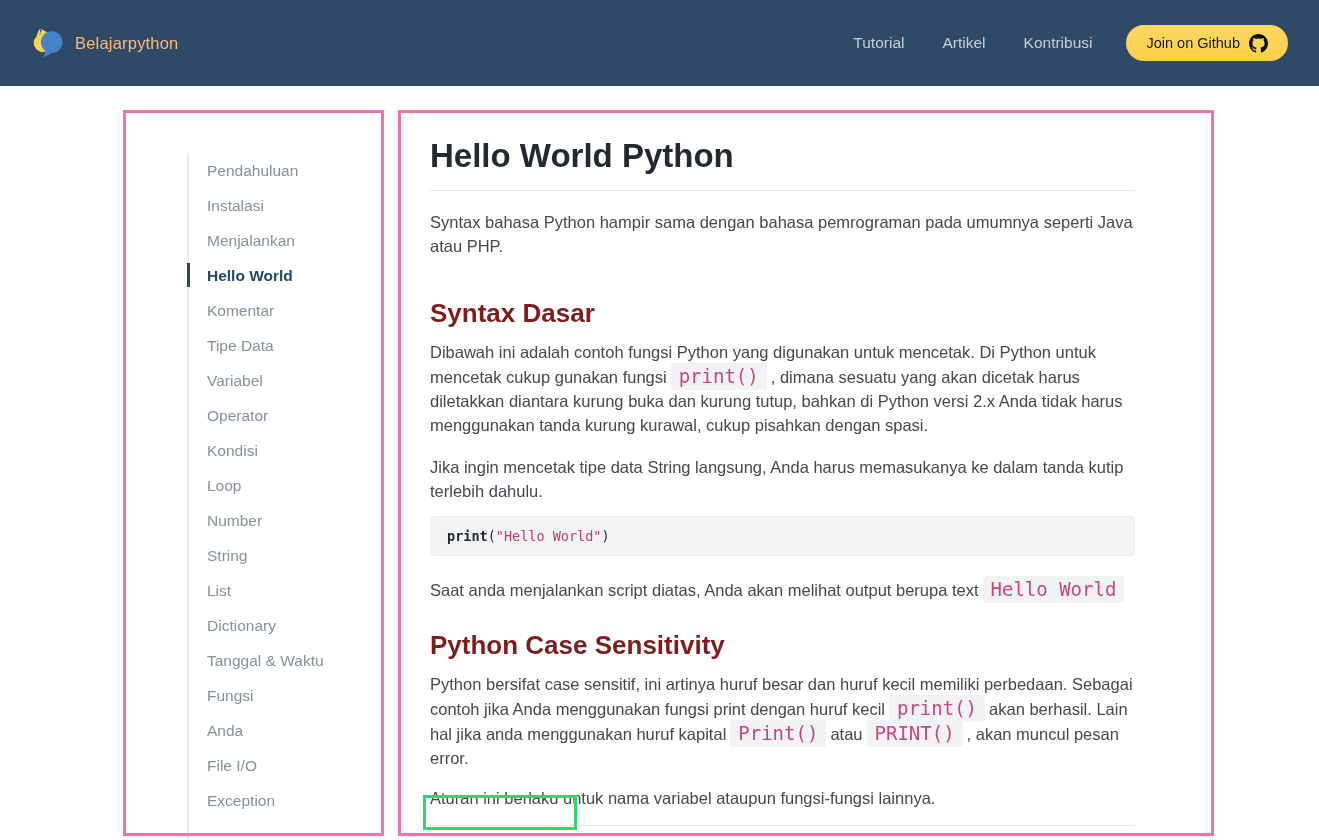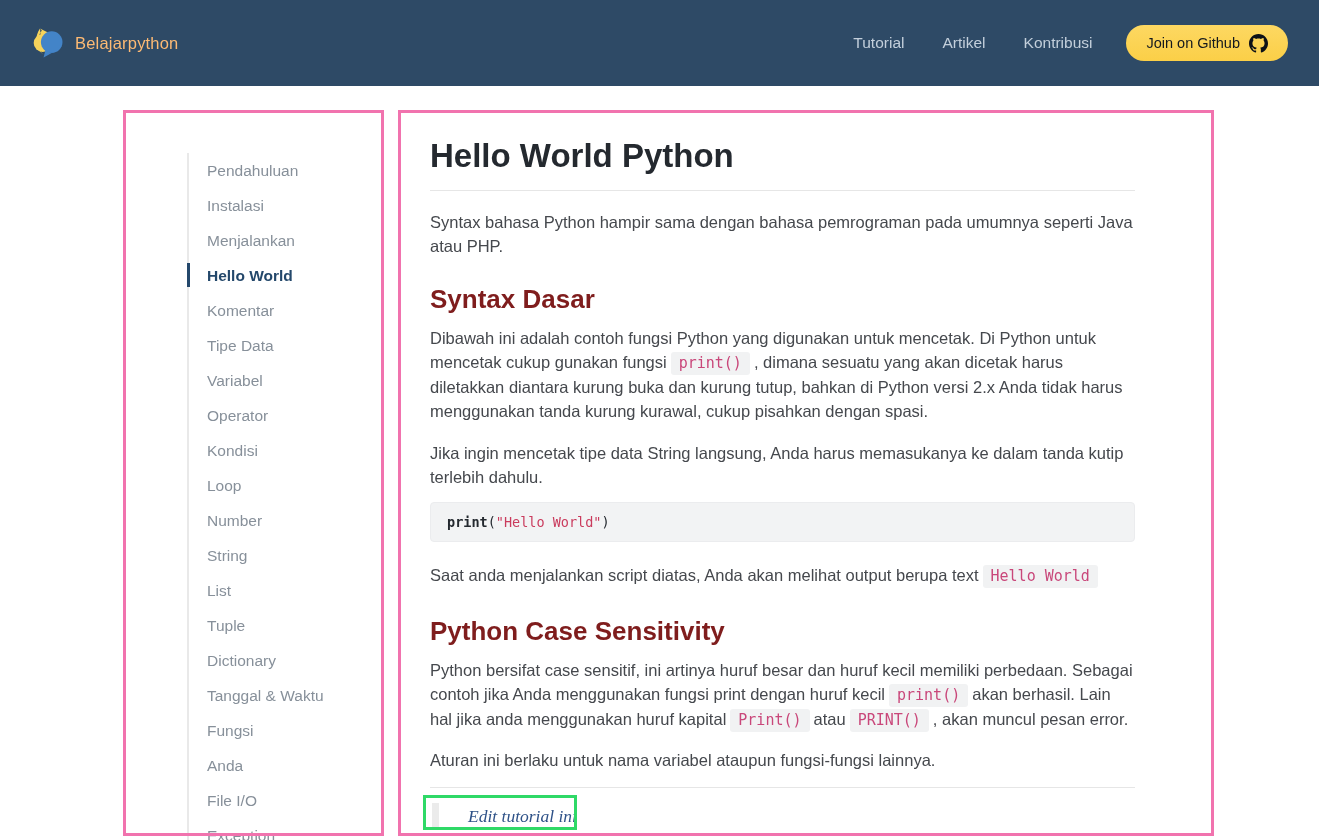--- a/index.html
+++ b/index.html
@@ -30,26 +30,26 @@
     bottom:6px; width:3px; background:#24486b; }
 
   
   .main { position:absolute; left:430px; top:110px; width:705px; padding-top:26px;
     color:#45484d; }
   h1.page-title { font-size:33px; line-height:40px; font-weight:600; color:#24292f;
     margin-bottom:14px; }
   .rule { border:none; border-top:1px solid #e6e6e6; height:0; }
   .rule-title { margin-bottom:19px; }
   .main p { font-size:16.5px; line-height:24px; }
-  .p-intro { margin-bottom:24px; }
+  .p-intro { margin-bottom:38px; }
   h2.section-h { font-size:26px; line-height:34px; font-weight:600; color:#7f1d1d;
     margin-bottom:10px; }
   .p-syntax1 { margin-bottom:18px; }
   .p-syntax2 { margin-bottom:13px; }
-  code.inline-code { font-family:"DejaVu Sans Mono", monospace; font-size:15px;
+  code.inline-code { font-family:"DejaVu Sans Mono", monospace; font-size:19px;
     background:#f1f2f3; color:#c9477a; border-radius:3px; padding:2px 8px 3px;
     margin:0 4px; white-space:nowrap; }
   pre.code-block { background:#f2f3f4; border:1px solid #ebecee; border-radius:4px;
     padding:9px 16px; font-family:"DejaVu Sans Mono", monospace; font-size:13.5px;
     line-height:20px; color:#24292f; margin-bottom:21px; }
   pre.code-block .kw { font-weight:bold; color:#24292f; }
   pre.code-block .str { color:#ca3b5d; }
   .p-output { margin-bottom:26px; }
   .h-case { margin-top:0; }
   .p-case { margin-bottom:16px; }
@@ -102,21 +102,20 @@
     <li class="active">Hello World</li>
     <li>Komentar</li>
     <li>Tipe Data</li>
     <li>Variabel</li>
     <li>Operator</li>
     <li>Kondisi</li>
     <li>Loop</li>
     <li>Number</li>
     <li>String</li>
     <li>List</li>
-    <li>Tuple</li>
     <li>Dictionary</li>
     <li>Tanggal &amp; Waktu</li>
     <li>Fungsi</li>
     <li>Anda</li>
     <li>File I/O</li>
     <li>Exception</li>
   </ul>
 </nav>
 
 <main class="main">

